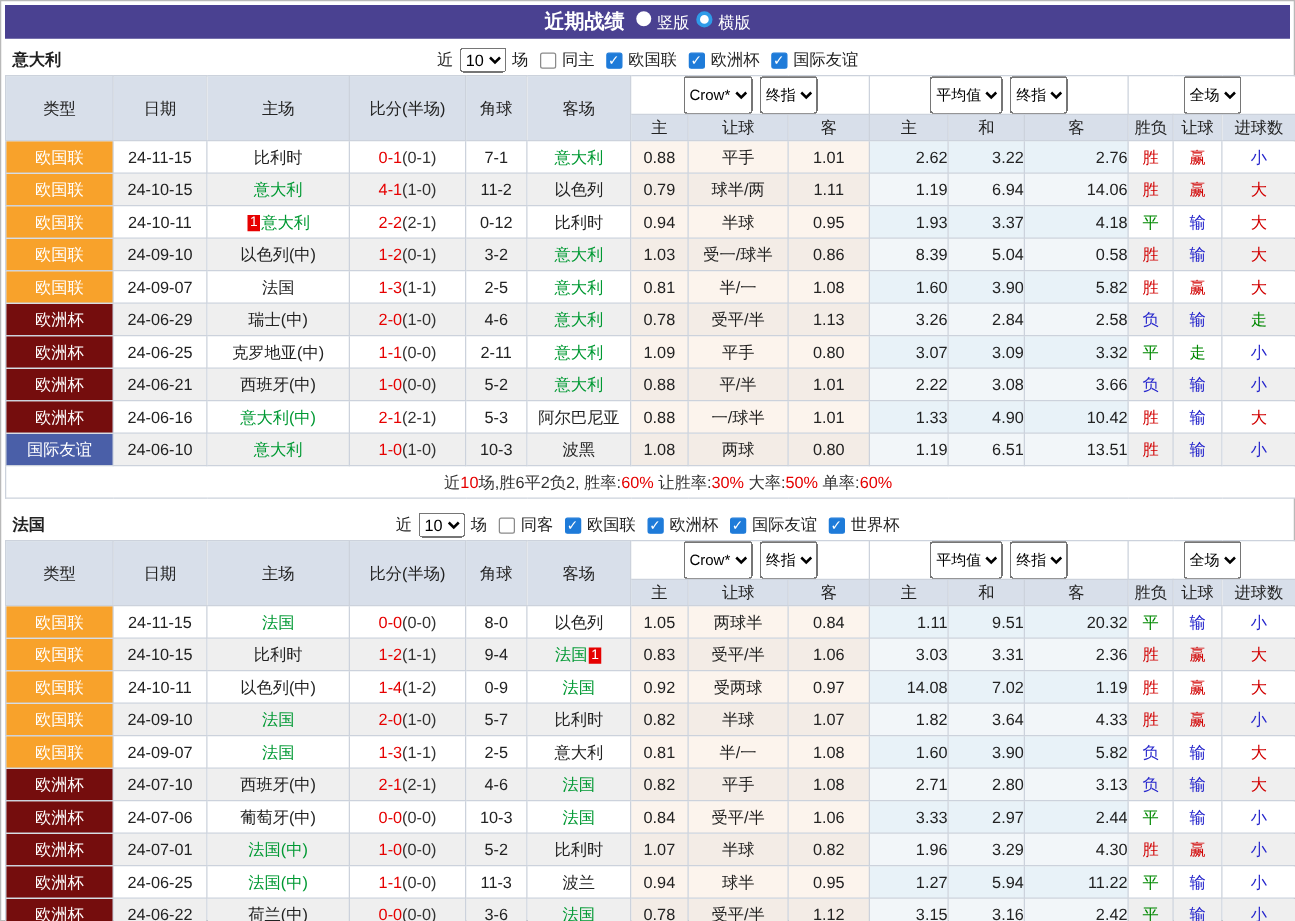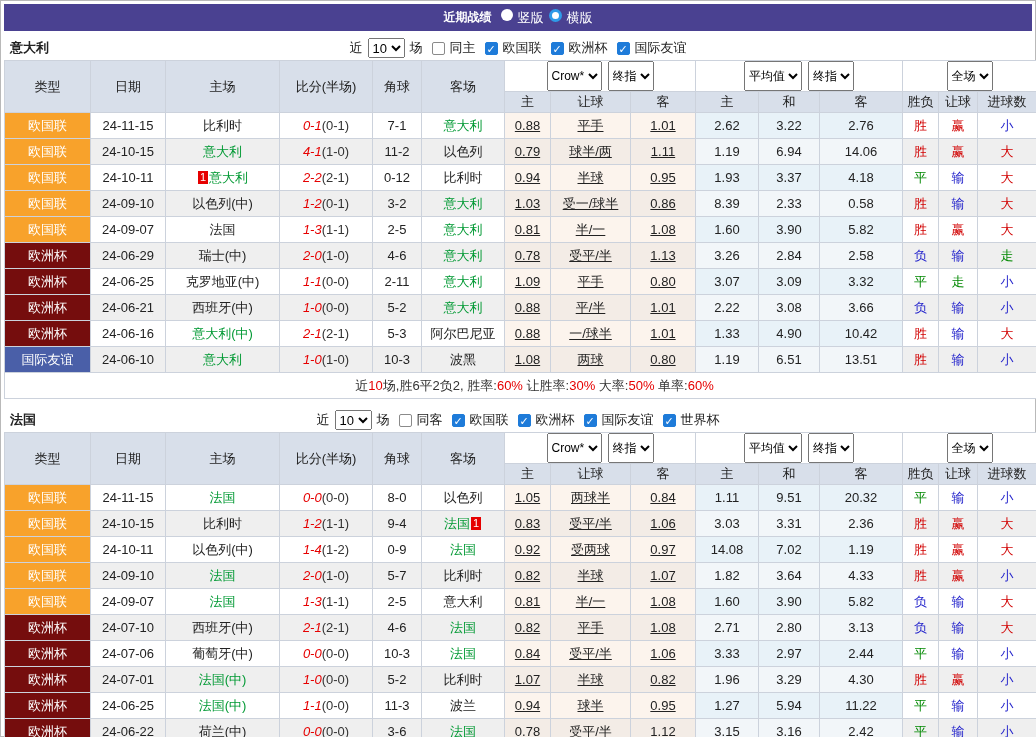--- a/index.html
+++ b/index.html
@@ -1,46 +1,46 @@
 <!DOCTYPE html>
 <html><head>
 <meta charset="utf-8">
 <style>
   html,body{margin:0;padding:0;background:#fff;}
   body{font-family:"Liberation Sans","DejaVu Sans",sans-serif;}
   .page{width:1036px;height:737px;box-sizing:border-box;border:1px solid #b9b9b9;padding:3px;background:#fff;}
   .title-bar{height:27px;background:#4a4191;display:flex;align-items:center;justify-content:center;gap:9px;color:#fff;}
-  .title-bar .title{font-weight:bold;font-size:12px;}
+  .title-bar .title{font-weight:bold;font-size:16px;}
   .radio-group{display:flex;align-items:flex-start;gap:5px;font-size:13px;}
   .radio{display:inline-block;width:12px;height:12px;border-radius:50%;background:#fff;}
   .radio.checked{width:7px;height:7px;border:3px solid #2f9be8;background:#fff;}
   .section{margin-top:5px;}
   .section + .section{margin-top:9px;}
   .section-bar{height:24px;position:relative;display:flex;align-items:center;}
   .team-name{position:absolute;left:6px;font-weight:bold;font-size:13px;color:#222;}
   .filters{margin:0 auto;display:flex;align-items:center;gap:3px;font-size:13px;color:#222;}
   .filters select{font-size:13px;height:20px;margin:0 2px;}
   .cb{display:inline-block;width:13px;height:13px;box-sizing:border-box;border:1px solid #8a8a8a;background:#fff;border-radius:2px;margin:0 2px 0 6px;line-height:12px;text-align:center;font-size:11px;}
   .cb.checked{background:#1e7bd9;border-color:#1e7bd9;color:#fff;margin-left:6px;}
   table{width:100%;border-collapse:collapse;table-layout:fixed;font-size:13px;color:#222;}
   th,td{border:1px solid #ccd2dc;text-align:center;padding:0;white-space:nowrap;overflow:hidden;}
   thead th{background:#d8dfea;font-weight:normal;height:20px;}
   thead th.dd{background:#fff;}
   thead select{font-size:12px;height:30px;margin:0 3px;}
   tbody td{height:25px;background:#fff;}
   tbody tr:nth-child(even) td{background:#efefef;}
-  tbody td.odds{background:#fcf4ed;text-decoration:underline;}
+  tbody td.odds{background:#fcf4ed;}
   tbody tr:nth-child(even) td.odds{background:#f3ece6;}
-  tbody td.avg{background:#e8f2f8;}
+  tbody td.avg{background:#e8f2f8;text-align:right;}
   tbody tr:nth-child(even) td.avg{background:#f2f6f9;}
   td.type-nl{background:#f8a22b !important;color:#fff;}
   td.type-euro{background:#750d0d !important;color:#fff;}
   td.type-friendly{background:#4a5fa8 !important;color:#fff;}
   .green{color:#009933;}
-  .ft{color:#e60000;font-style:italic;}
+  .ft{color:#e60000;}
   .ht{color:#333;}
   .r{color:#d10000;}
   .g{color:#008800;}
   .b{color:#2525cc;}
   .badge{display:inline-block;background:#e60000;color:#fff;font-size:11px;line-height:13px;padding:0 2px;margin:0 1px;vertical-align:1px;}
   tfoot td{height:25px;background:#fff;color:#333;padding-left:28px;}
   tfoot .red{color:#e60000;}
 </style>
 </head>
 <body>
@@ -171,21 +171,21 @@
               <td class="type-nl">欧国联</td>
               <td>24-09-10</td>
               <td><span>以色列(中)</span></td>
               <td><span class="ft">1-2</span><span class="ht">(0-1)</span></td>
               <td>3-2</td>
               <td><span class="green">意大利</span></td>
               <td class="odds">1.03</td>
               <td class="odds">受一/球半</td>
               <td class="odds">0.86</td>
               <td class="avg">8.39</td>
-              <td class="avg">2.33</td>
+              <td class="avg">5.04</td>
               <td class="avg">0.58</td>
               <td class="r">胜</td>
               <td class="b">输</td>
               <td class="r">大</td>
             </tr>
             <tr>
               <td class="type-nl">欧国联</td>
               <td>24-09-07</td>
               <td><span>法国</span></td>
               <td><span class="ft">1-3</span><span class="ht">(1-1)</span></td>

